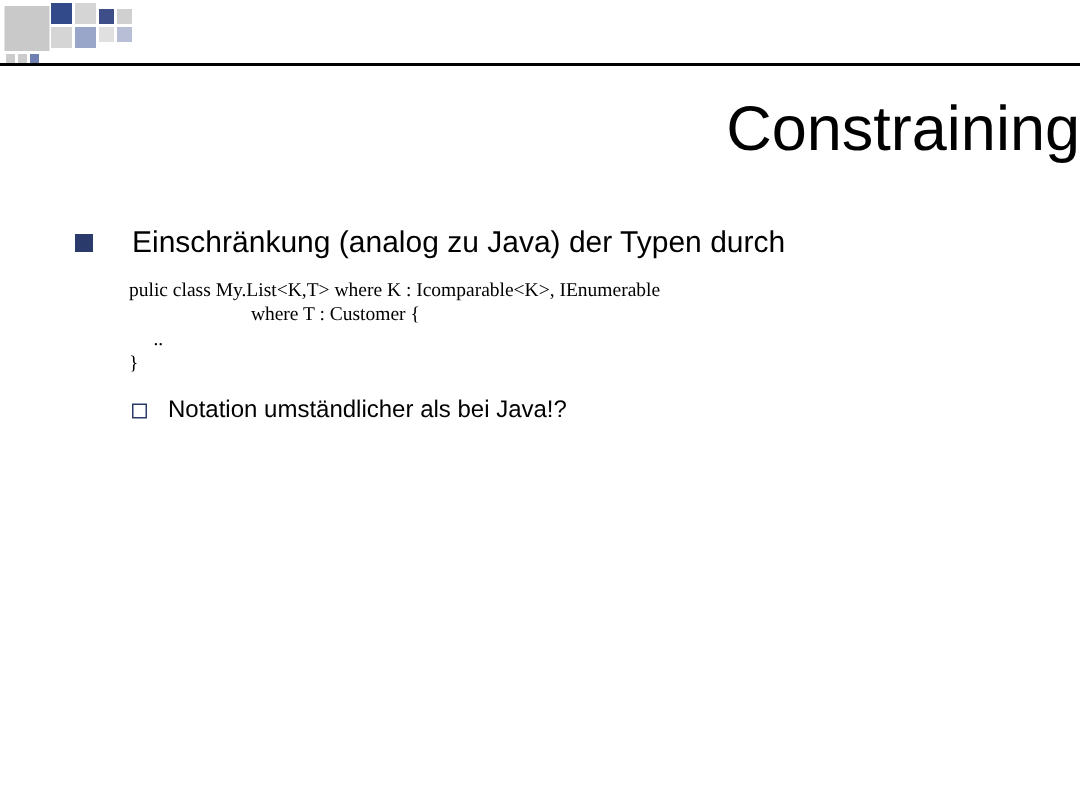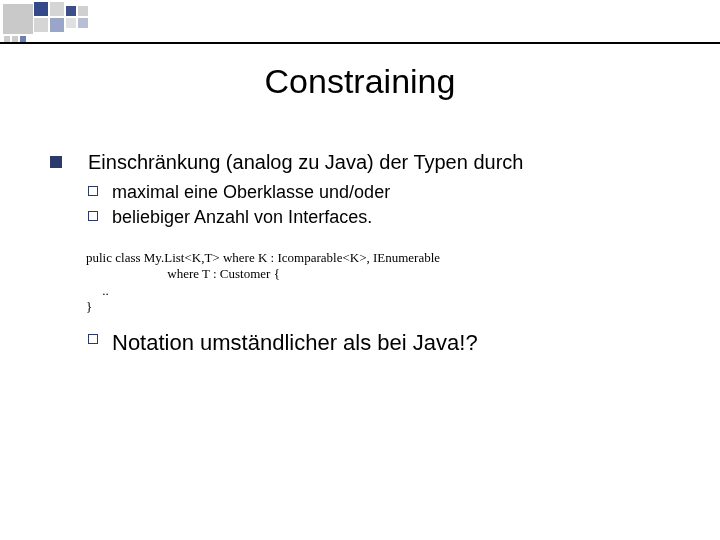--- a/index.html
+++ b/index.html
@@ -37,22 +37,22 @@
     width: 720px;
     height: 2px;
     background: #000;
   }
 
   .title {
     position: absolute;
     top: 62px;
     left: 0;
     width: 720px;
-    text-align: center;
-    font-size: 34px;
+    text-align: right;
+    font-size: 42px;
     font-weight: 400;
     letter-spacing: 0px;
   }
 
   .body {
     position: absolute;
     top: 150px;
     left: 50px;
     right: 20px;
     font-size: 20px;
@@ -99,21 +99,21 @@
     margin: 10px 0 4px 36px;
     font-family: Liberation Serif, serif;
     font-size: 13px;
     white-space: pre;
     line-height: 1.25;
   }
 
   .l2-single {
     margin-left: 38px;
     margin-top: 14px;
-    font-size: 22px;
+    font-size: 16px;
   }
 </style>
 </head>
 <body>
 
 <div class="slide">
 
   <div class="deco">
     <div class="sq" style="left:3px; top:4px; width:30px; height:30px; background:#c9c9c9;"></div>
     <div class="sq" style="left:34px; top:2px; width:14px; height:14px; background:#334a8a;"></div>
@@ -130,28 +130,20 @@
   </div>
   <div class="deco-rule"></div>
 
   <div class="title">Constraining</div>
 
   <div class="body">
 
     <div class="l1">
       <span>Einschränkung (analog zu Java) der Typen durch</span>
     </div>
-    <div class="l2-group">
-      <div class="l2">
-        <span>maximal eine Oberklasse und/oder</span>
-      </div>
-      <div class="l2">
-        <span>beliebiger Anzahl von Interfaces.</span>
-      </div>
-    </div>
 
 
     <div class="code-block">pulic class My.List&lt;K,T&gt; where K : Icomparable&lt;K&gt;, IEnumerable
                          where T : Customer {
      ..
 }</div>
 
     <div class="l2-single">
       <div class="l2">
         <span>Notation umständlicher als bei Java!?</span>

